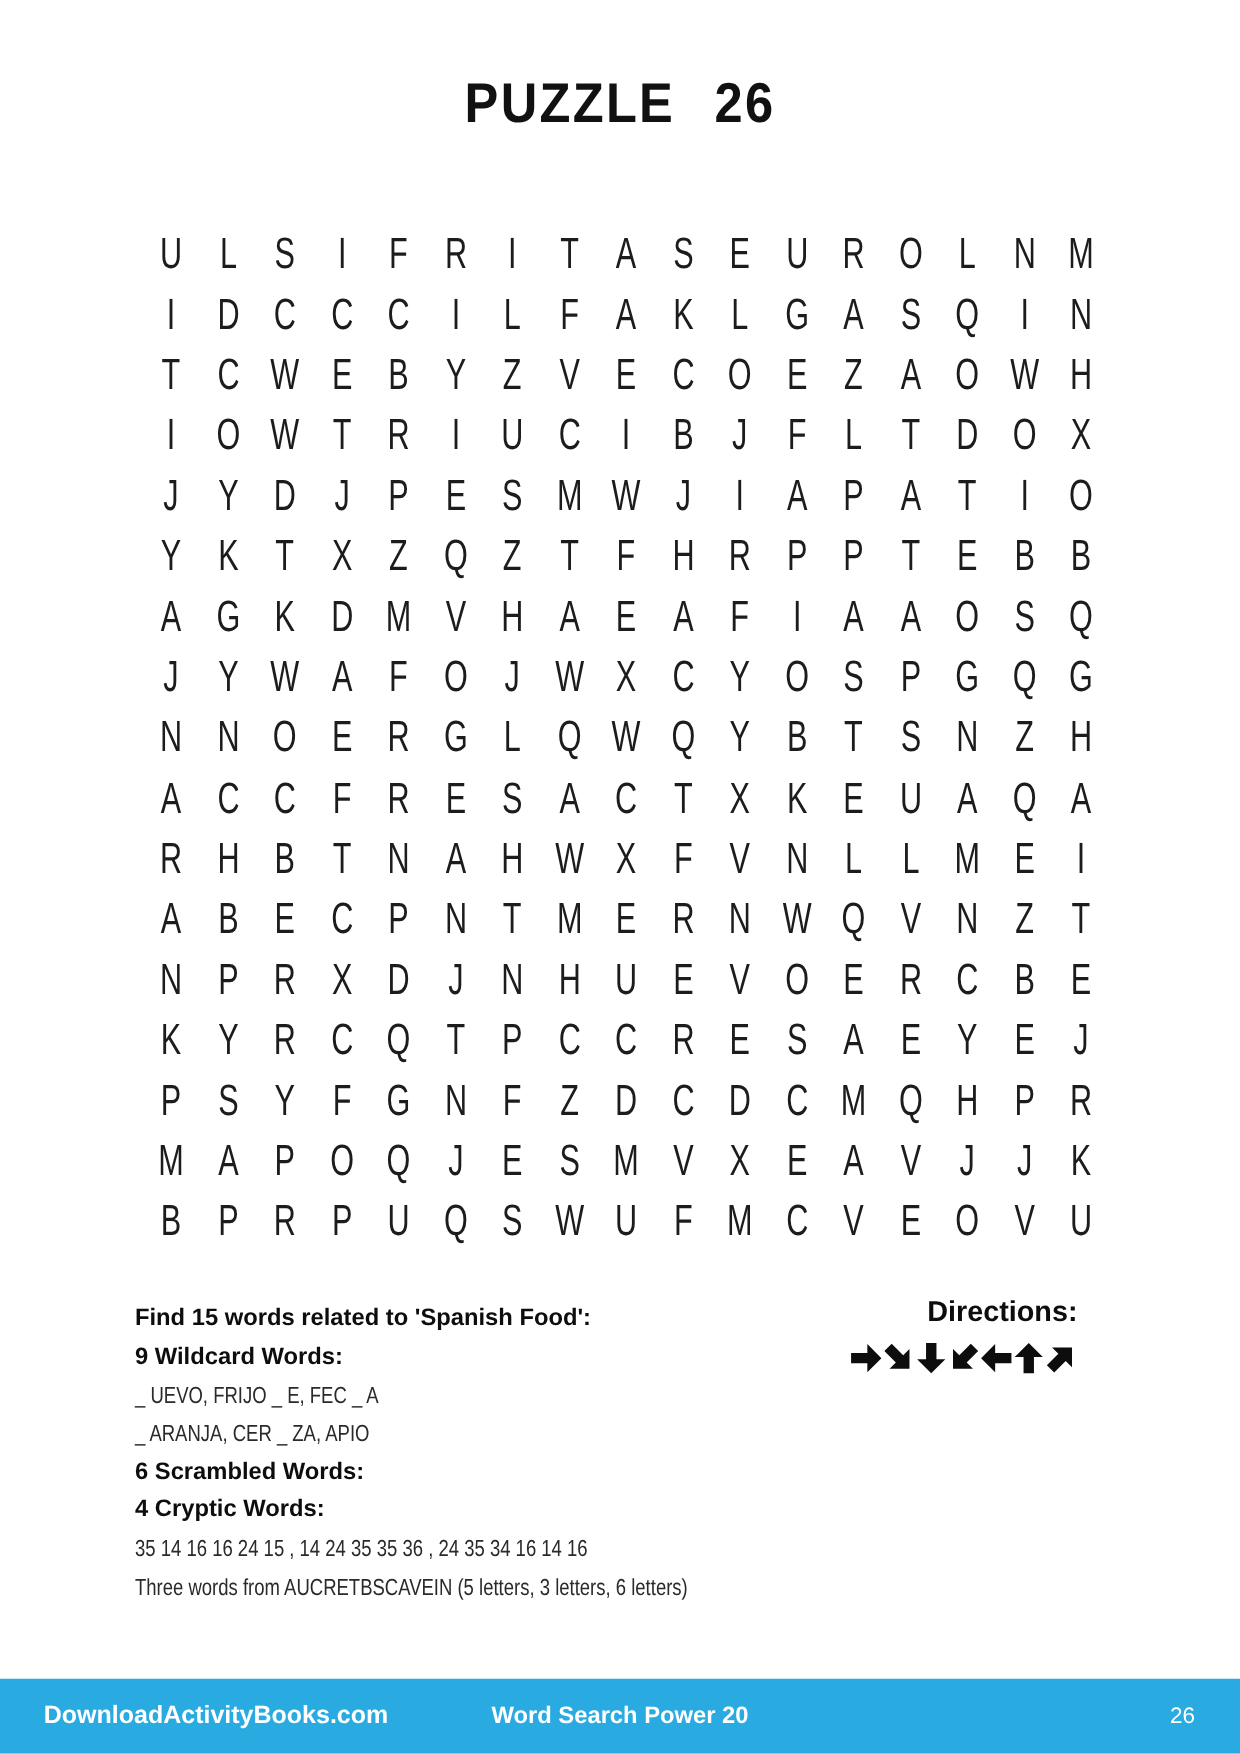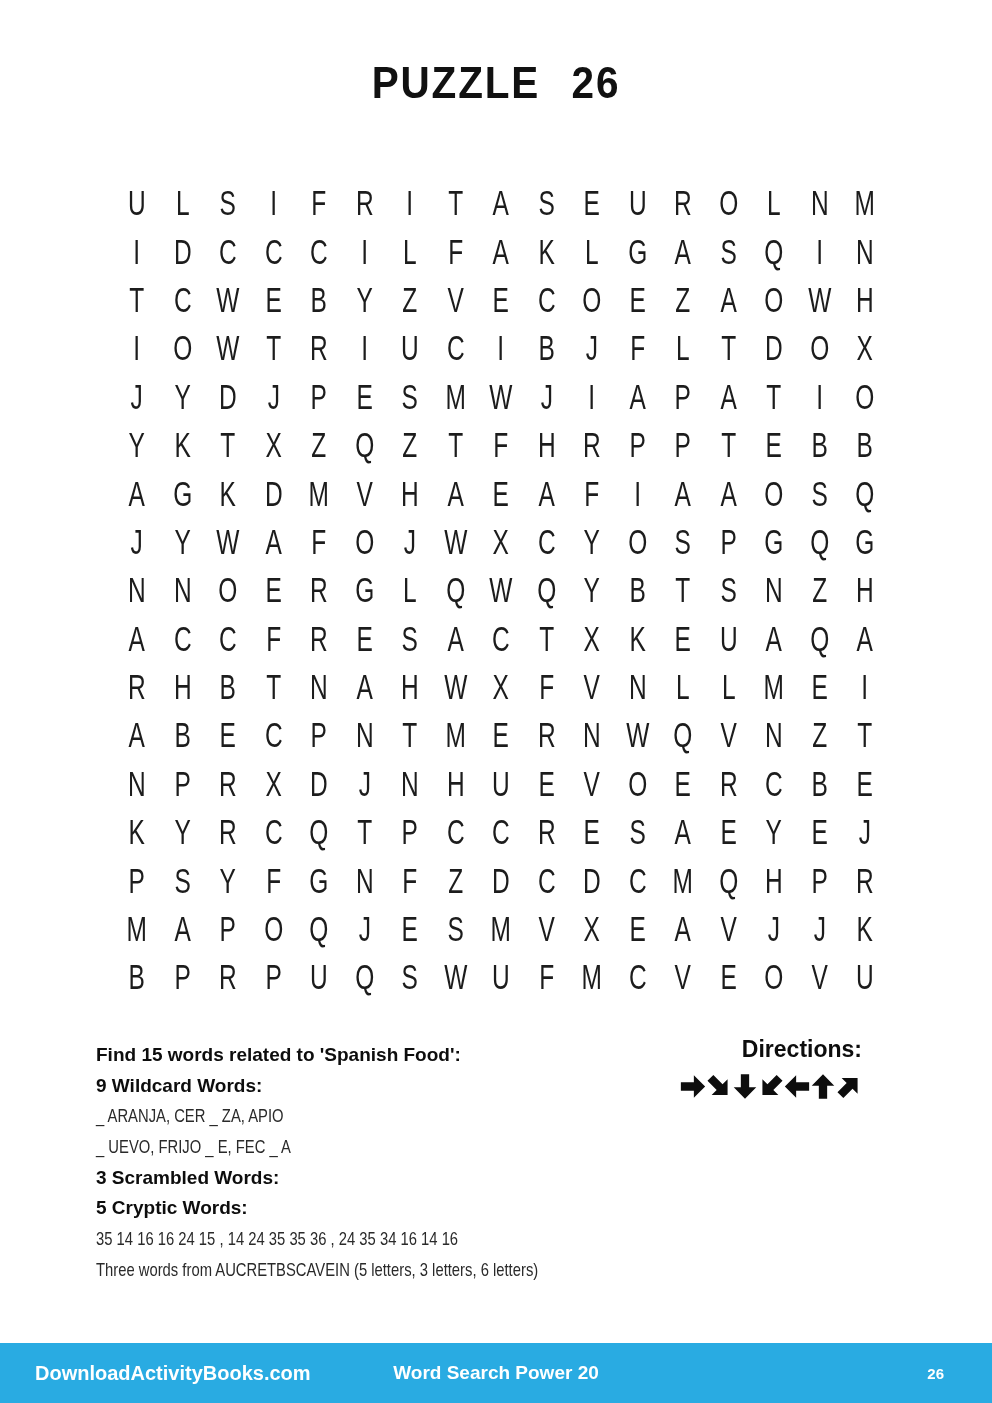--- a/index.html
+++ b/index.html
@@ -31,21 +31,21 @@
   .grid-cell {
     width: 45.5px; height: 48.4px;
     display: flex; align-items: center; justify-content: center;
     font-size: 35px;
     font-weight: 400;
     color: #1c1c1c;
     transform: scale(0.70, 1.0);
   }
   .clues {
     position: absolute;
-    left: 96px; top: 1040px;
+    left: 108px; top: 1040px;
     width: 570px;
   }
   .find-heading, .clue-heading {
     font-size: 19px;
     font-weight: bold;
     line-height: 30.7px;
     height: 30.7px;
     color: #0d0d0d;
     white-space: nowrap;
   }
@@ -94,23 +94,23 @@
     font-weight: bold; font-size: 20px;
     white-space: nowrap;
   }
   .footer-book {
     position: absolute; left: 50%; top: 50%;
     transform: translate(-50%, -50%);
     font-weight: bold; font-size: 19px;
     white-space: nowrap;
   }
   .footer-page {
-    position: absolute; right: 48px; top: 50%;
+    position: absolute; right: 36px; top: 50%;
     transform: translateY(-50%);
-    font-weight: bold; font-size: 15px;
+    font-weight: normal; font-size: 18px;
   }
 </style>
 </head>
 <body style="background: rgb(255, 255, 255);">
 
 <div class="page-title">PUZZLE 26</div>
 
 <div class="word-grid">
     <div class="grid-row">
       <span class="grid-cell">U</span>
@@ -434,24 +434,24 @@
       <span class="grid-cell">O</span>
       <span class="grid-cell">V</span>
       <span class="grid-cell">U</span>
     </div>
   </div>
 
 <div class="clues">
   <div class="find-heading">Find 15 words related to 'Spanish Food':</div>
   <div>
       <div class="clue-heading">9 Wildcard Words:</div>
+      <div class="clue-line"><span class="condensed">_ UEVO, FRIJO _ E, FEC _ A</span></div>
       <div class="clue-line"><span class="condensed">_ ARANJA, CER _ ZA, APIO</span></div>
-      <div class="clue-line"><span class="condensed">_ UEVO, FRIJO _ E, FEC _ A</span></div>
-      <div class="clue-heading">3 Scrambled Words:</div>
-      <div class="clue-heading">5 Cryptic Words:</div>
+      <div class="clue-heading">6 Scrambled Words:</div>
+      <div class="clue-heading">4 Cryptic Words:</div>
       <div class="clue-line"><span class="condensed">35 14 16 16 24 15 , 14 24 35 35 36 , 24 35 34 16 14 16</span></div>
       <div class="clue-line"><span class="condensed">Three words from AUCRETBSCAVEIN (5 letters, 3 letters, 6 letters)</span></div>
     </div>
 </div>
 
 <div class="directions">
   <div class="directions-heading">Directions:</div>
   <div class="direction-arrows">
       <span class="dir-arrow">
         <svg width="27" height="27" viewBox="0 0 30 30" style="transform: rotate(0deg);">

